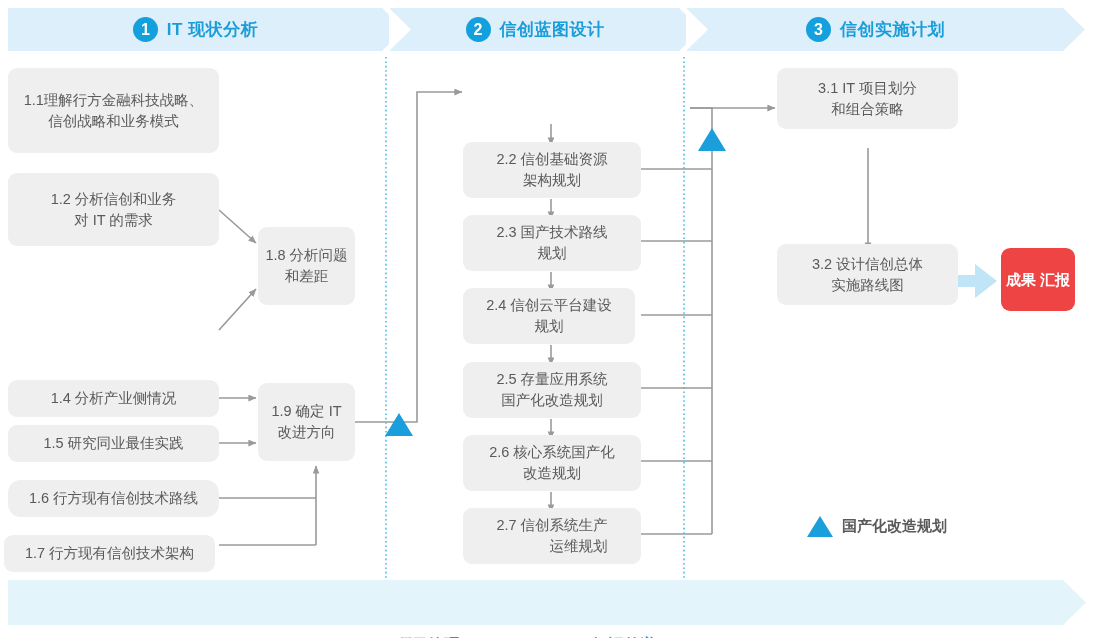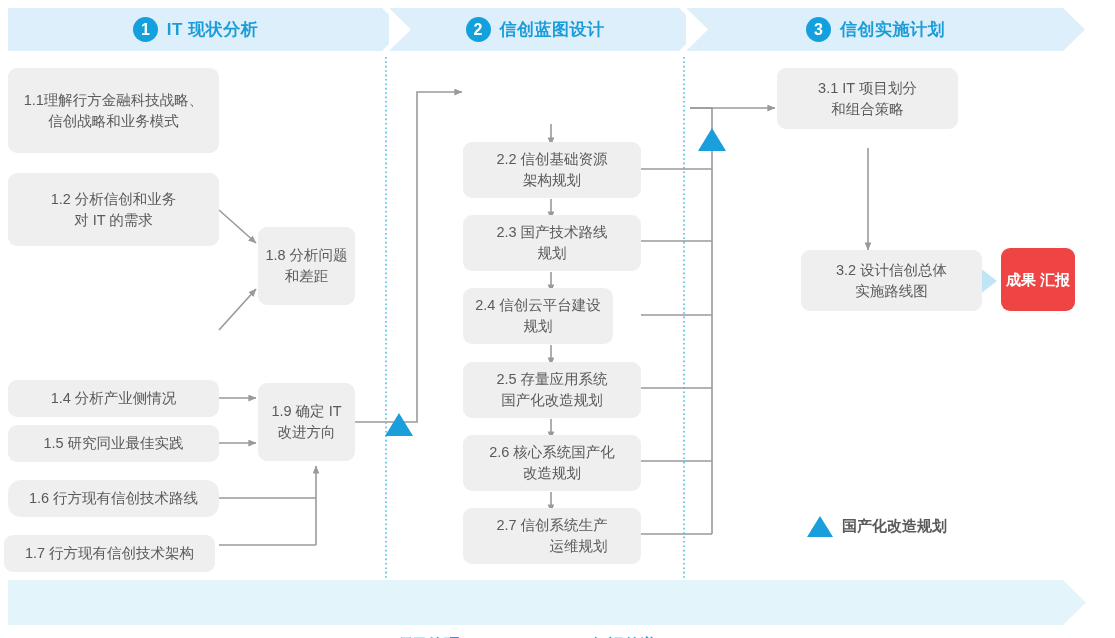--- a/index.html
+++ b/index.html
@@ -173,21 +173,21 @@
         <span>2.2 信创基础资源</span>
          <span>架构规划</span>
       </div>
   </div>
   <div class="box" style="left:463px;top:215px;width:178px;height:56px;">
     <div>
         <span>2.3 国产技术路线</span>
          <span>规划</span>
       </div>
   </div>
-  <div class="box" style="left:463px;top:288px;width:150px;height:56px;">
+  <div class="box" style="left:463px;top:288px;width:172px;height:56px;">
     <div>
         <span>2.4 信创云平台建设</span>
          <span>规划</span>
       </div>
   </div>
   <div class="box" style="left:463px;top:362px;width:178px;height:56px;">
     <div>
         <span>2.5 存量应用系统</span>
          <span>国产化改造规划</span>
       </div>
@@ -204,21 +204,21 @@
          <span>运维规划</span>
       </div>
   </div>
 
   <div class="box" style="left:777px;top:68px;width:181px;height:61px;">
     <div>
         <span>3.1 IT 项目划分</span>
          <span>和组合策略</span>
       </div>
   </div>
-  <div class="box" style="left:777px;top:250px;width:181px;height:61px;margin-left:24px;">
+  <div class="box" style="left:777px;top:244px;width:181px;height:61px;">
     <div>
         <span>3.2 设计信创总体</span>
          <span>实施路线图</span>
       </div>
   </div>
 
   <div class="result" style="left:1001px;top:248px;width:74px;height:63px;">
     <div><span>成果</span>
          <span>汇报</span></div>
   </div>

